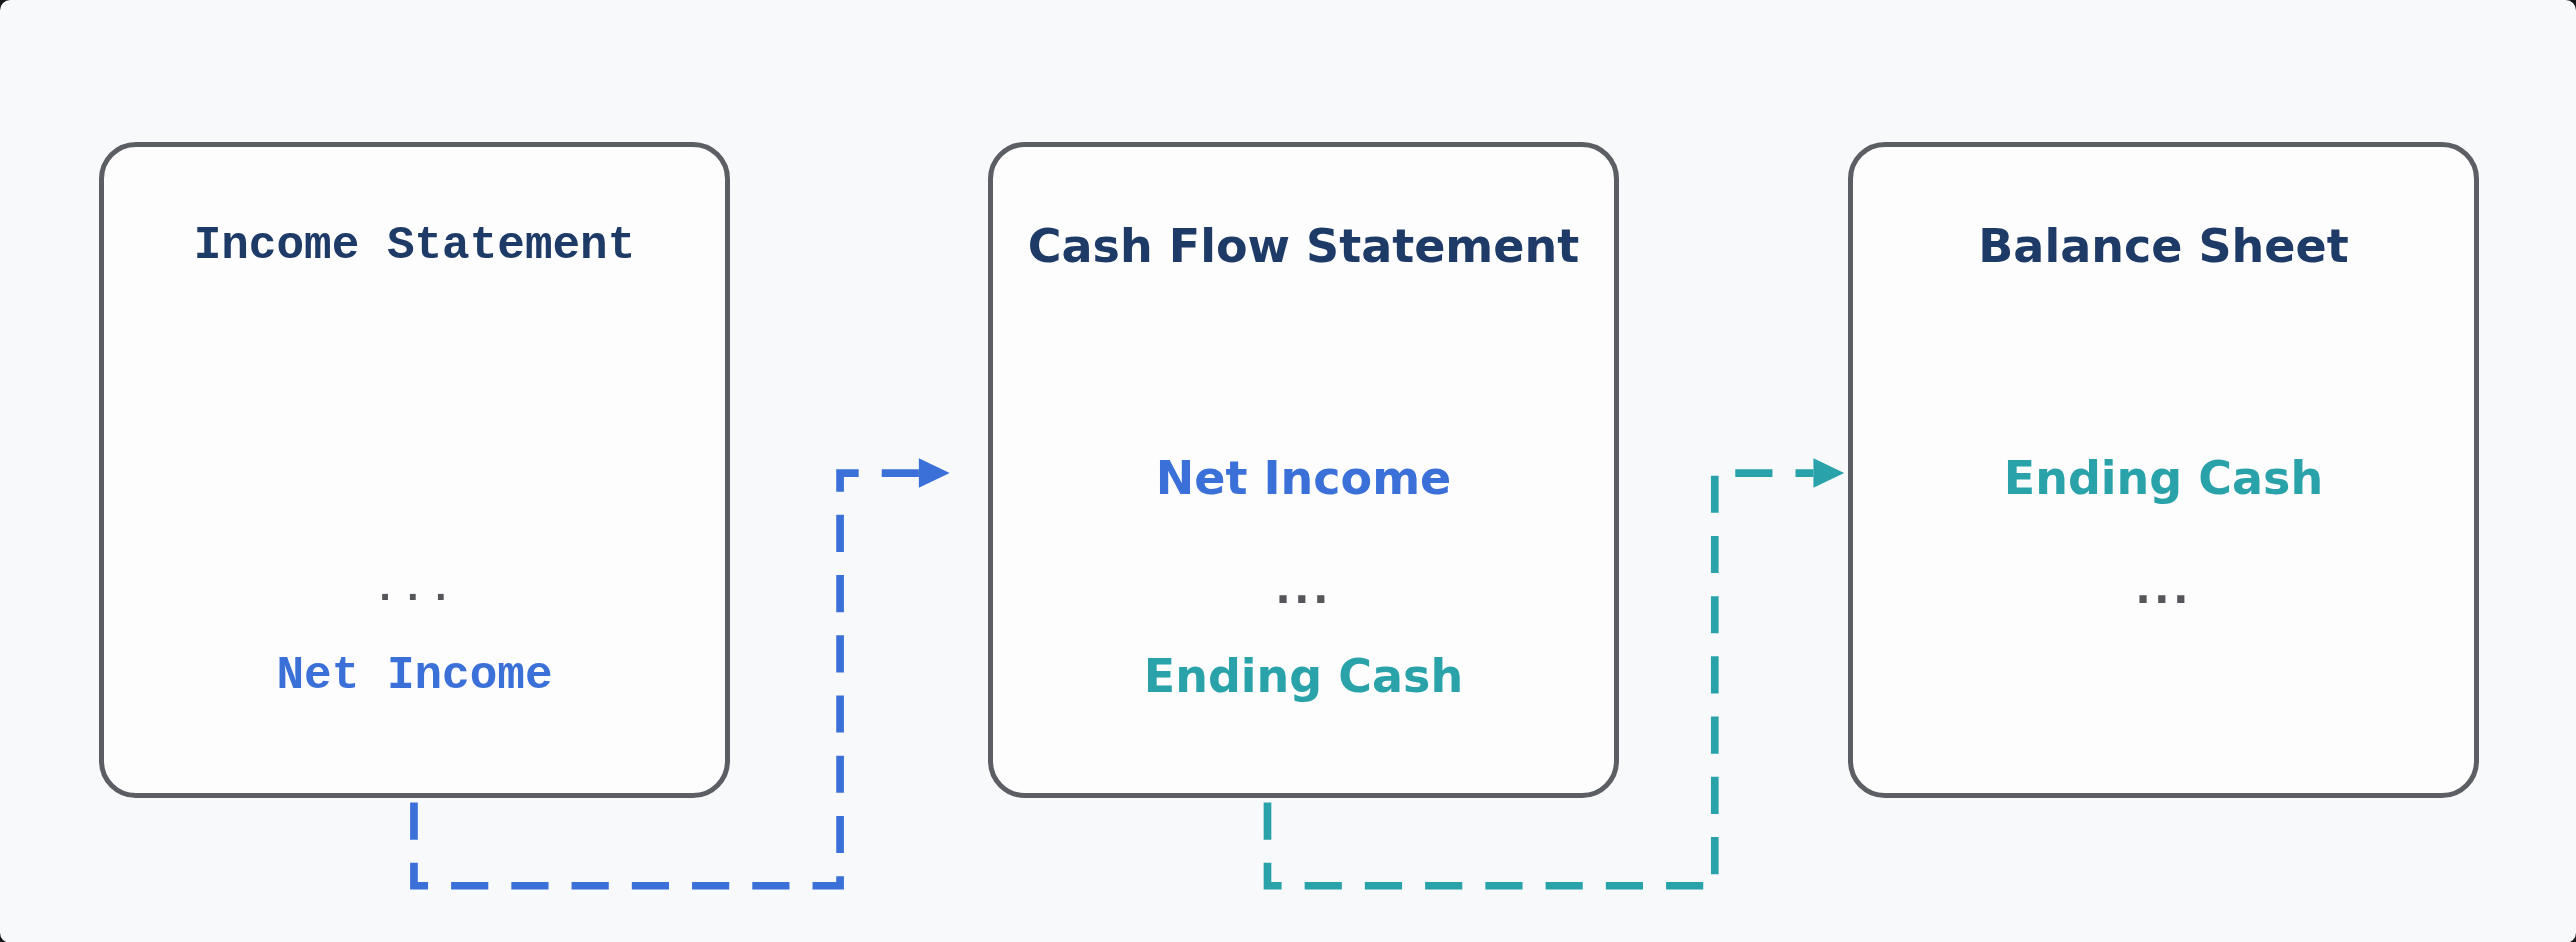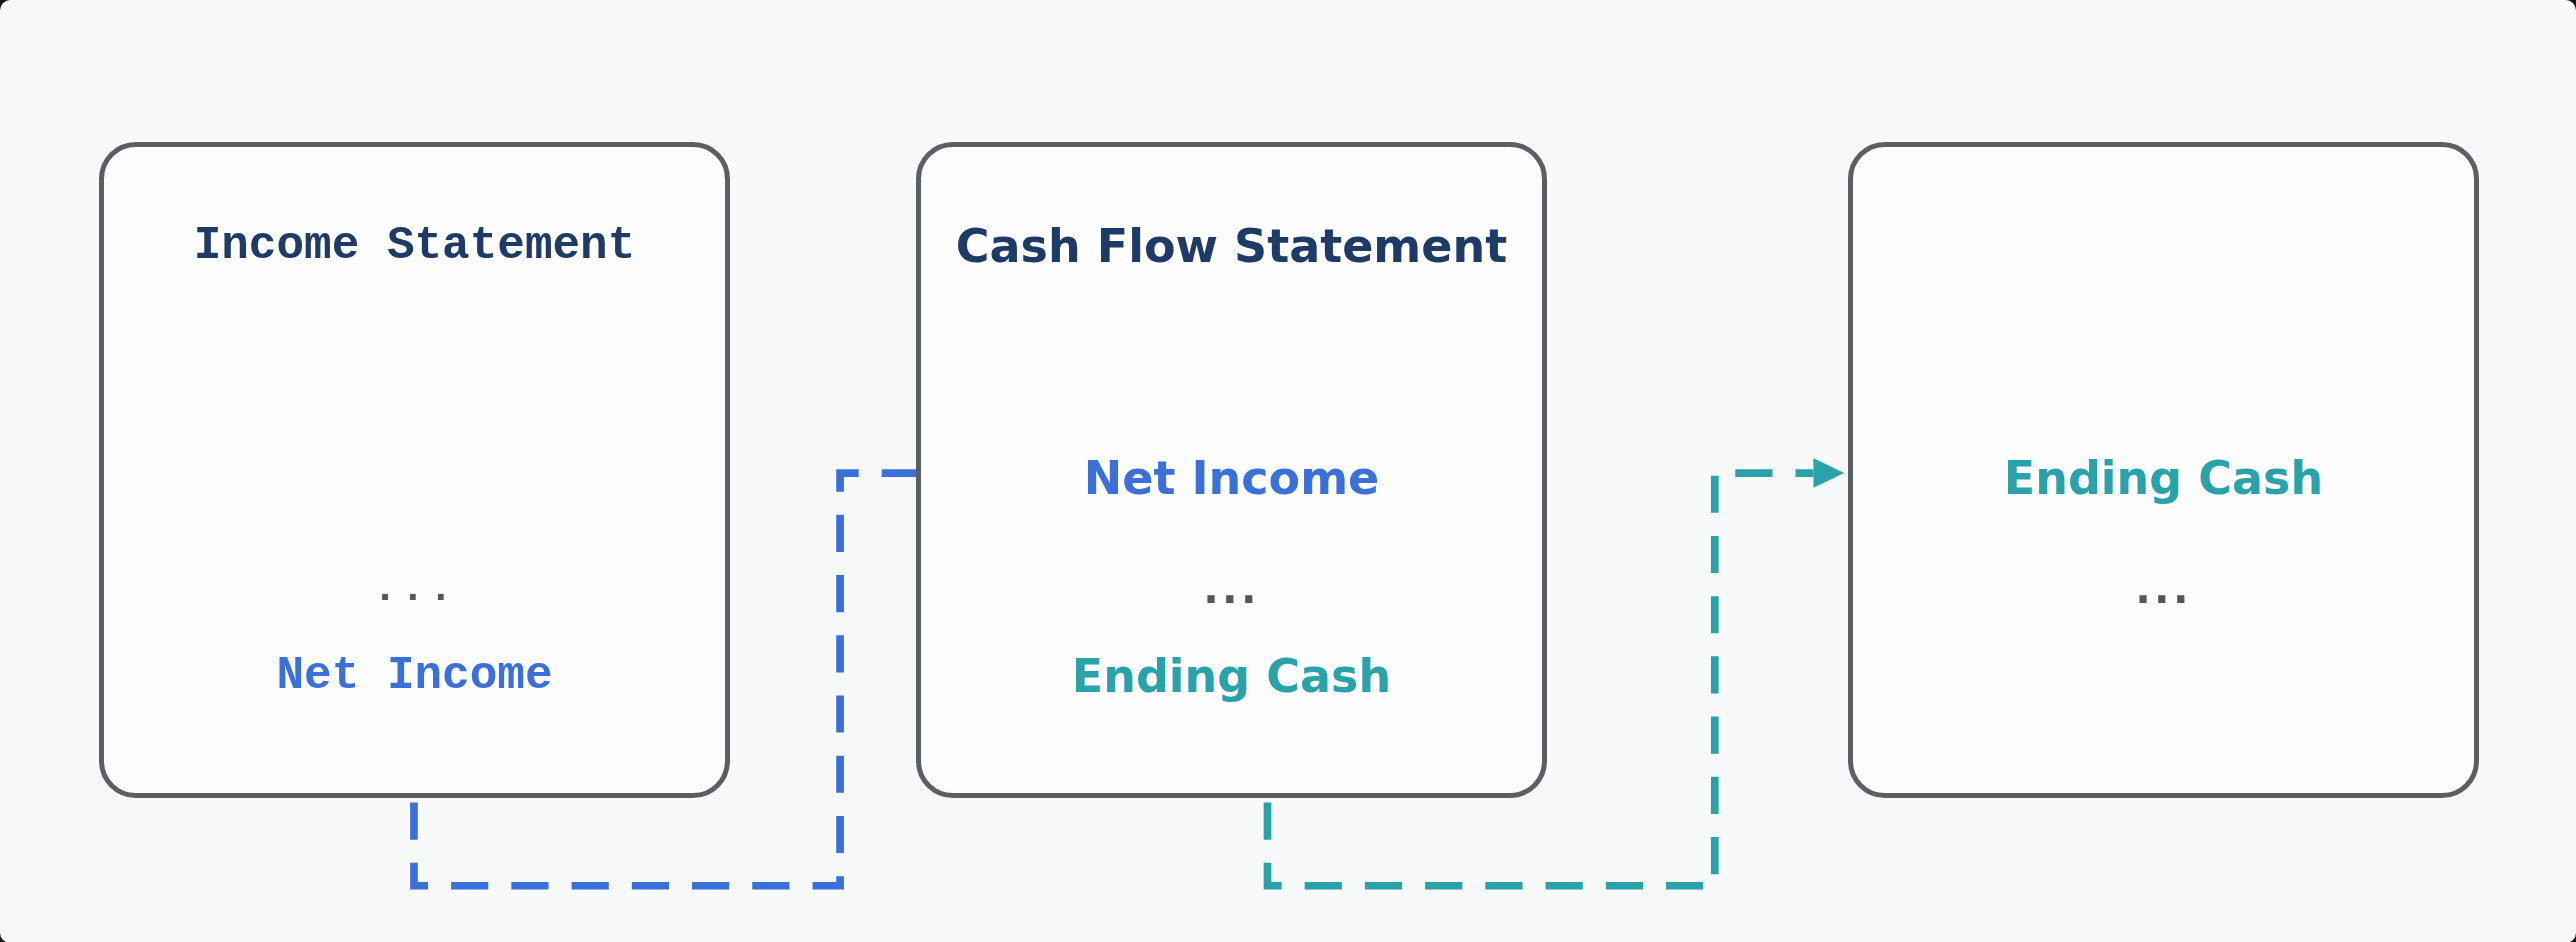--- a/index.html
+++ b/index.html
@@ -23,21 +23,21 @@
     position: absolute;
     top: 142px;
     width: 631px;
     height: 656px;
     box-sizing: border-box;
     background: var(--box-fill, #fdfdfd);
     border: 5.8px solid var(--box-border, #5b5e63);
     border-radius: 37px;
   }
   .box-1 { left: 99px; font-family: Liberation Mono, monospace;  }
-  .box-2 { left: 916px; padding-left: 28px; }
+  .box-2 { left: 988px; padding-left: 28px; }
   .box-3 { left: 1848px; }
 
   .stmt-title,
   .stmt-row {
     position: absolute;
     left: 0;
     width: 100%;
     text-align: center;
     font-weight: bold;
     font-size: 46px;
@@ -90,18 +90,19 @@
   </div>
 
   <div class="stmt-box box-2">
     <div class="stmt-title">Cash Flow Statement</div>
     <div class="stmt-row slot-top" style="color: rgb(58, 112, 216);">Net Income</div>
     <div class="stmt-row row-dots slot-middle" style="color: rgb(84, 86, 90);">...</div>
     <div class="stmt-row slot-bottom" style="color: rgb(41, 162, 170);">Ending Cash</div>
   </div>
 
   <div class="stmt-box box-3">
+    <div class="stmt-title">Balance Sheet</div>
     <div class="stmt-row slot-top" style="color: rgb(41, 162, 170);">Ending Cash</div>
     <div class="stmt-row row-dots slot-middle" style="color: rgb(84, 86, 90);">...</div>
   </div>
 
 </div>
 
 
 </body></html>

